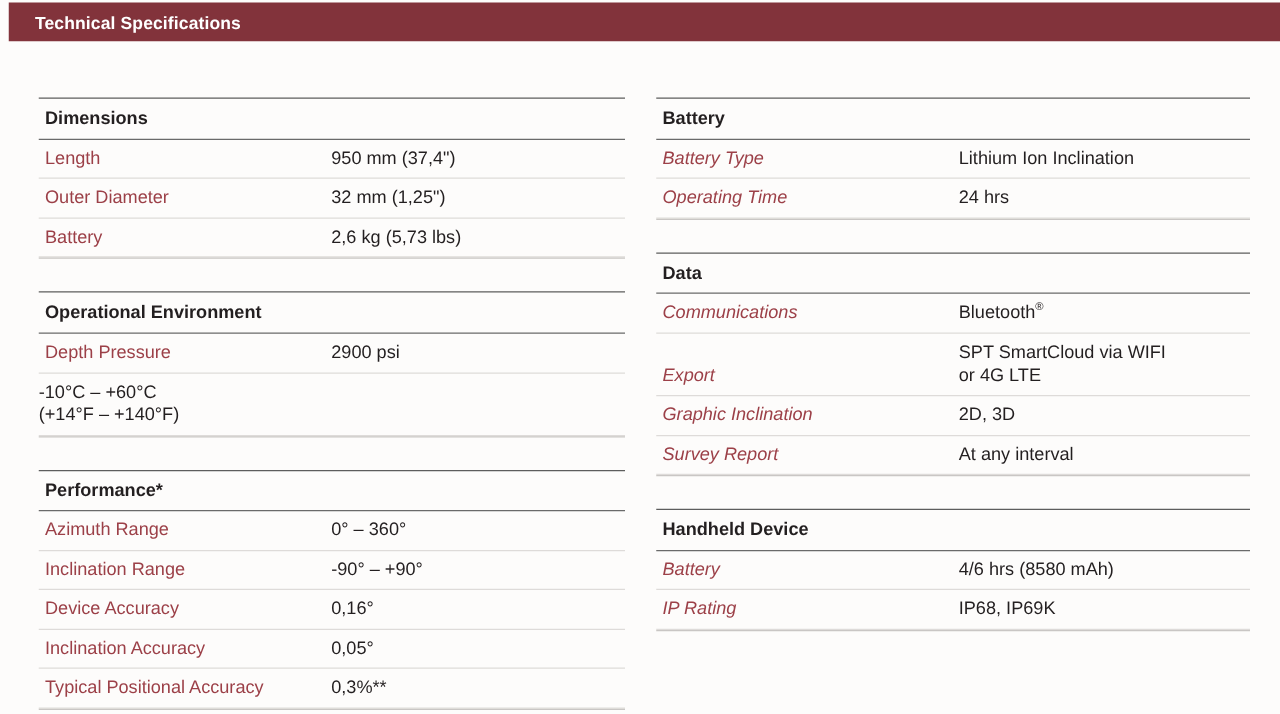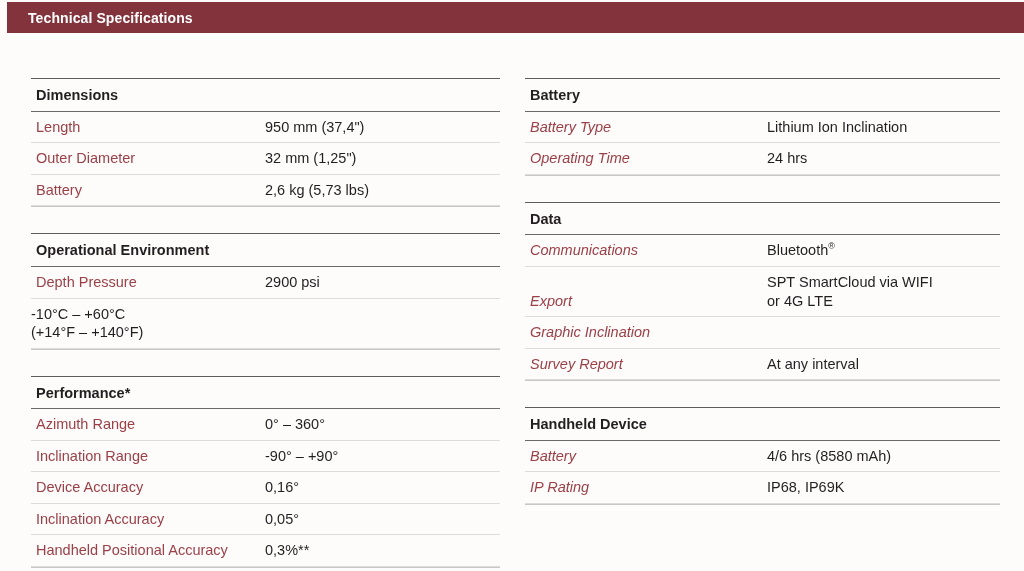--- a/index.html
+++ b/index.html
@@ -183,21 +183,21 @@
             </div>
             <div class="row">
               <div class="row-label">Device Accuracy</div>
               <div class="row-value">0,16°</div>
             </div>
             <div class="row">
               <div class="row-label">Inclination Accuracy</div>
               <div class="row-value">0,05°</div>
             </div>
             <div class="row">
-              <div class="row-label">Handheld Positional Accuracy</div>
+              <div class="row-label">Typical Positional Accuracy</div>
               <div class="row-value">0,3%**</div>
             </div>
             <div class="rule-bottom"></div>
           </div>
         </div>
 
     </div>
 
     <div class="col col-right">
       <div class="col-inner" id="right-sections">
@@ -223,20 +223,21 @@
               <div class="row-label">Communications</div>
               <div class="row-value">Bluetooth<sup class="reg">®</sup></div>
             </div>
             <div class="row">
               <div class="row-label">Export</div>
               <div class="row-value">SPT SmartCloud via WIFI
 or 4G LTE</div>
             </div>
             <div class="row">
               <div class="row-label">Graphic Inclination</div>
+              <div class="row-value">2D, 3D</div>
             </div>
             <div class="row">
               <div class="row-label">Survey Report</div>
               <div class="row-value">At any interval</div>
             </div>
             <div class="rule-bottom"></div>
           </div>
           <div class="section">
             <div class="rule-top"></div>
             <div class="section-title">Handheld Device</div>

